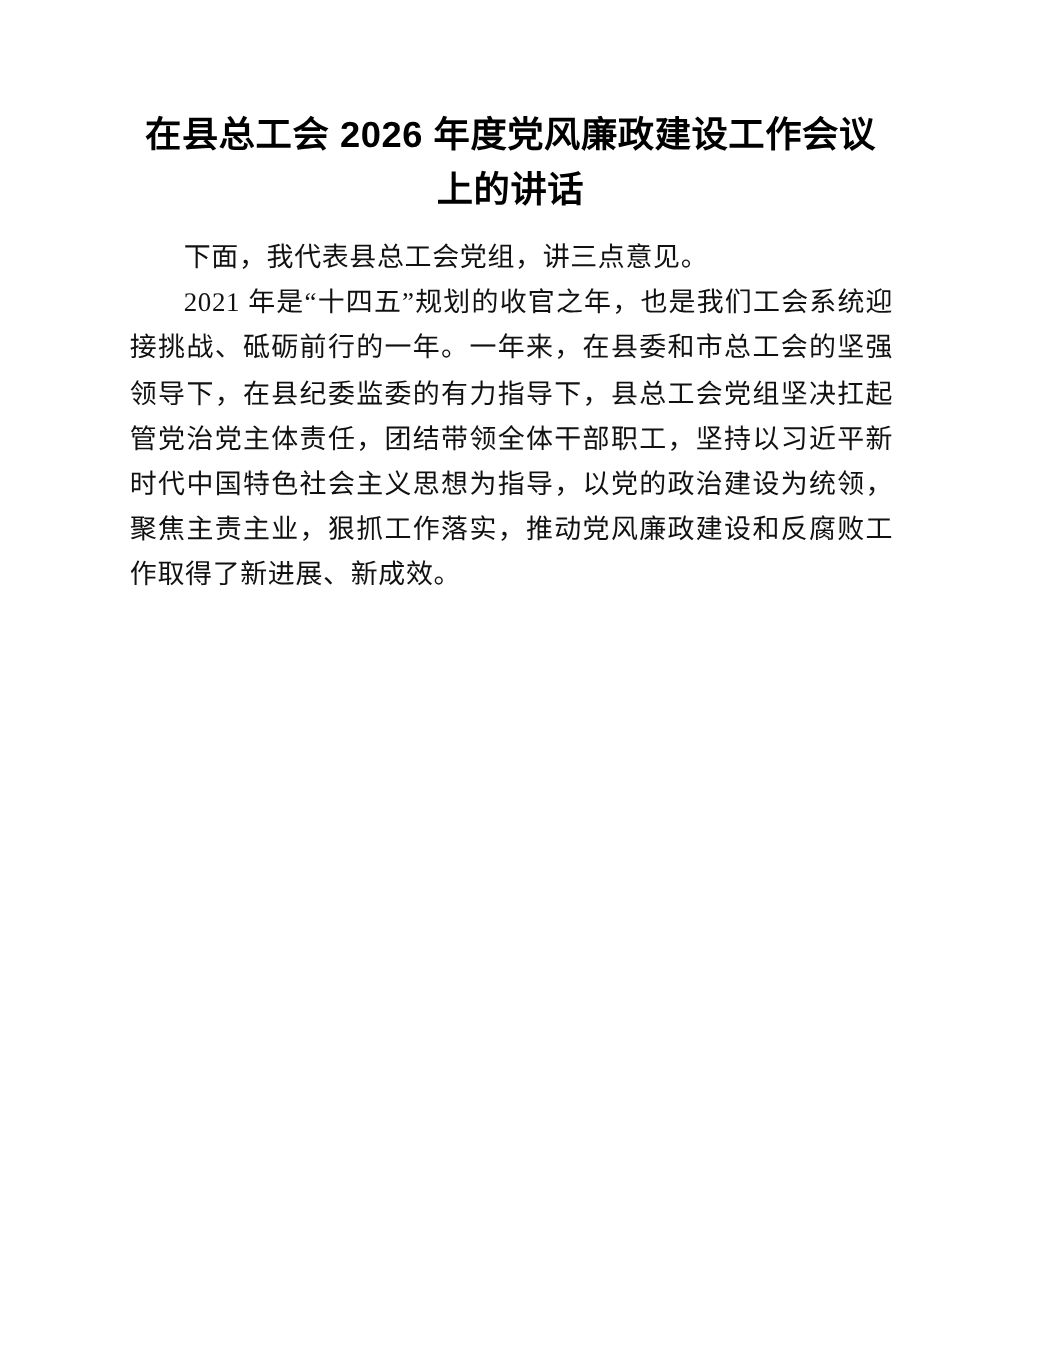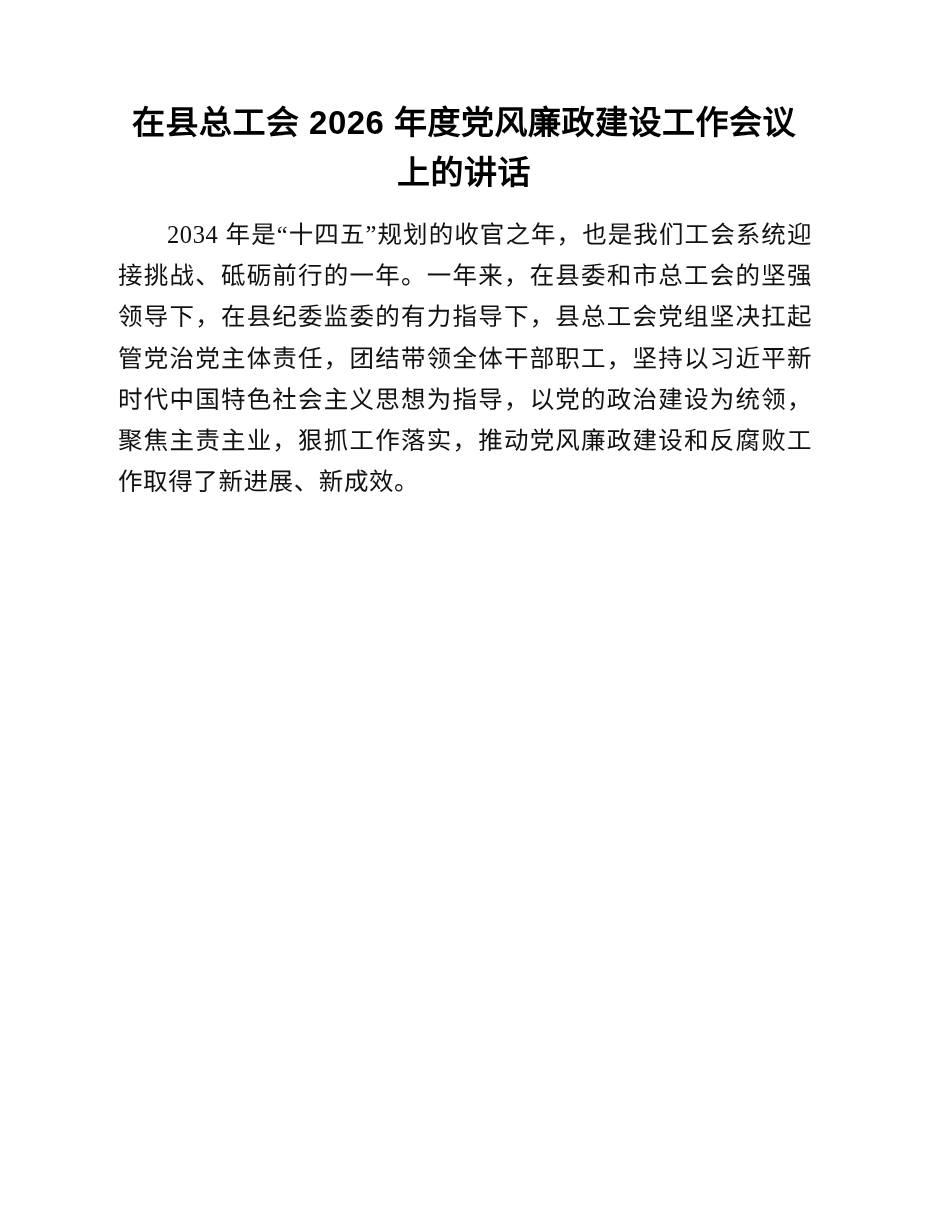--- a/index.html
+++ b/index.html
@@ -76,19 +76,20 @@
 <body>
 
 <div id="page">
 
   <div class="doc-title">在县总工会 2026 年度党风廉政建设工作会议上的讲话</div>
 
   <div class="doc-body">
 
 
 
+    <p class="para no-justify">下面，我代表县总工会党组，讲三点意见。</p>
 
 
-    <p class="para">2034 年是“十四五”规划的收官之年，也是我们工会系统迎接挑战、砥砺前行的一年。一年来，在县委和市总工会的坚强领导下，在县纪委监委的有力指导下，县总工会党组坚决扛起管党治党主体责任，团结带领全体干部职工，坚持以习近平新时代中国特色社会主义思想为指导，以党的政治建设为统领，聚焦主责主业，狠抓工作落实，推动党风廉政建设和反腐败工作取得了新进展、新成效。</p>
+    <p class="para">2021 年是“十四五”规划的收官之年，也是我们工会系统迎接挑战、砥砺前行的一年。一年来，在县委和市总工会的坚强领导下，在县纪委监委的有力指导下，县总工会党组坚决扛起管党治党主体责任，团结带领全体干部职工，坚持以习近平新时代中国特色社会主义思想为指导，以党的政治建设为统领，聚焦主责主业，狠抓工作落实，推动党风廉政建设和反腐败工作取得了新进展、新成效。</p>
 
   </div>
 
 </div>
 
 </body></html>

